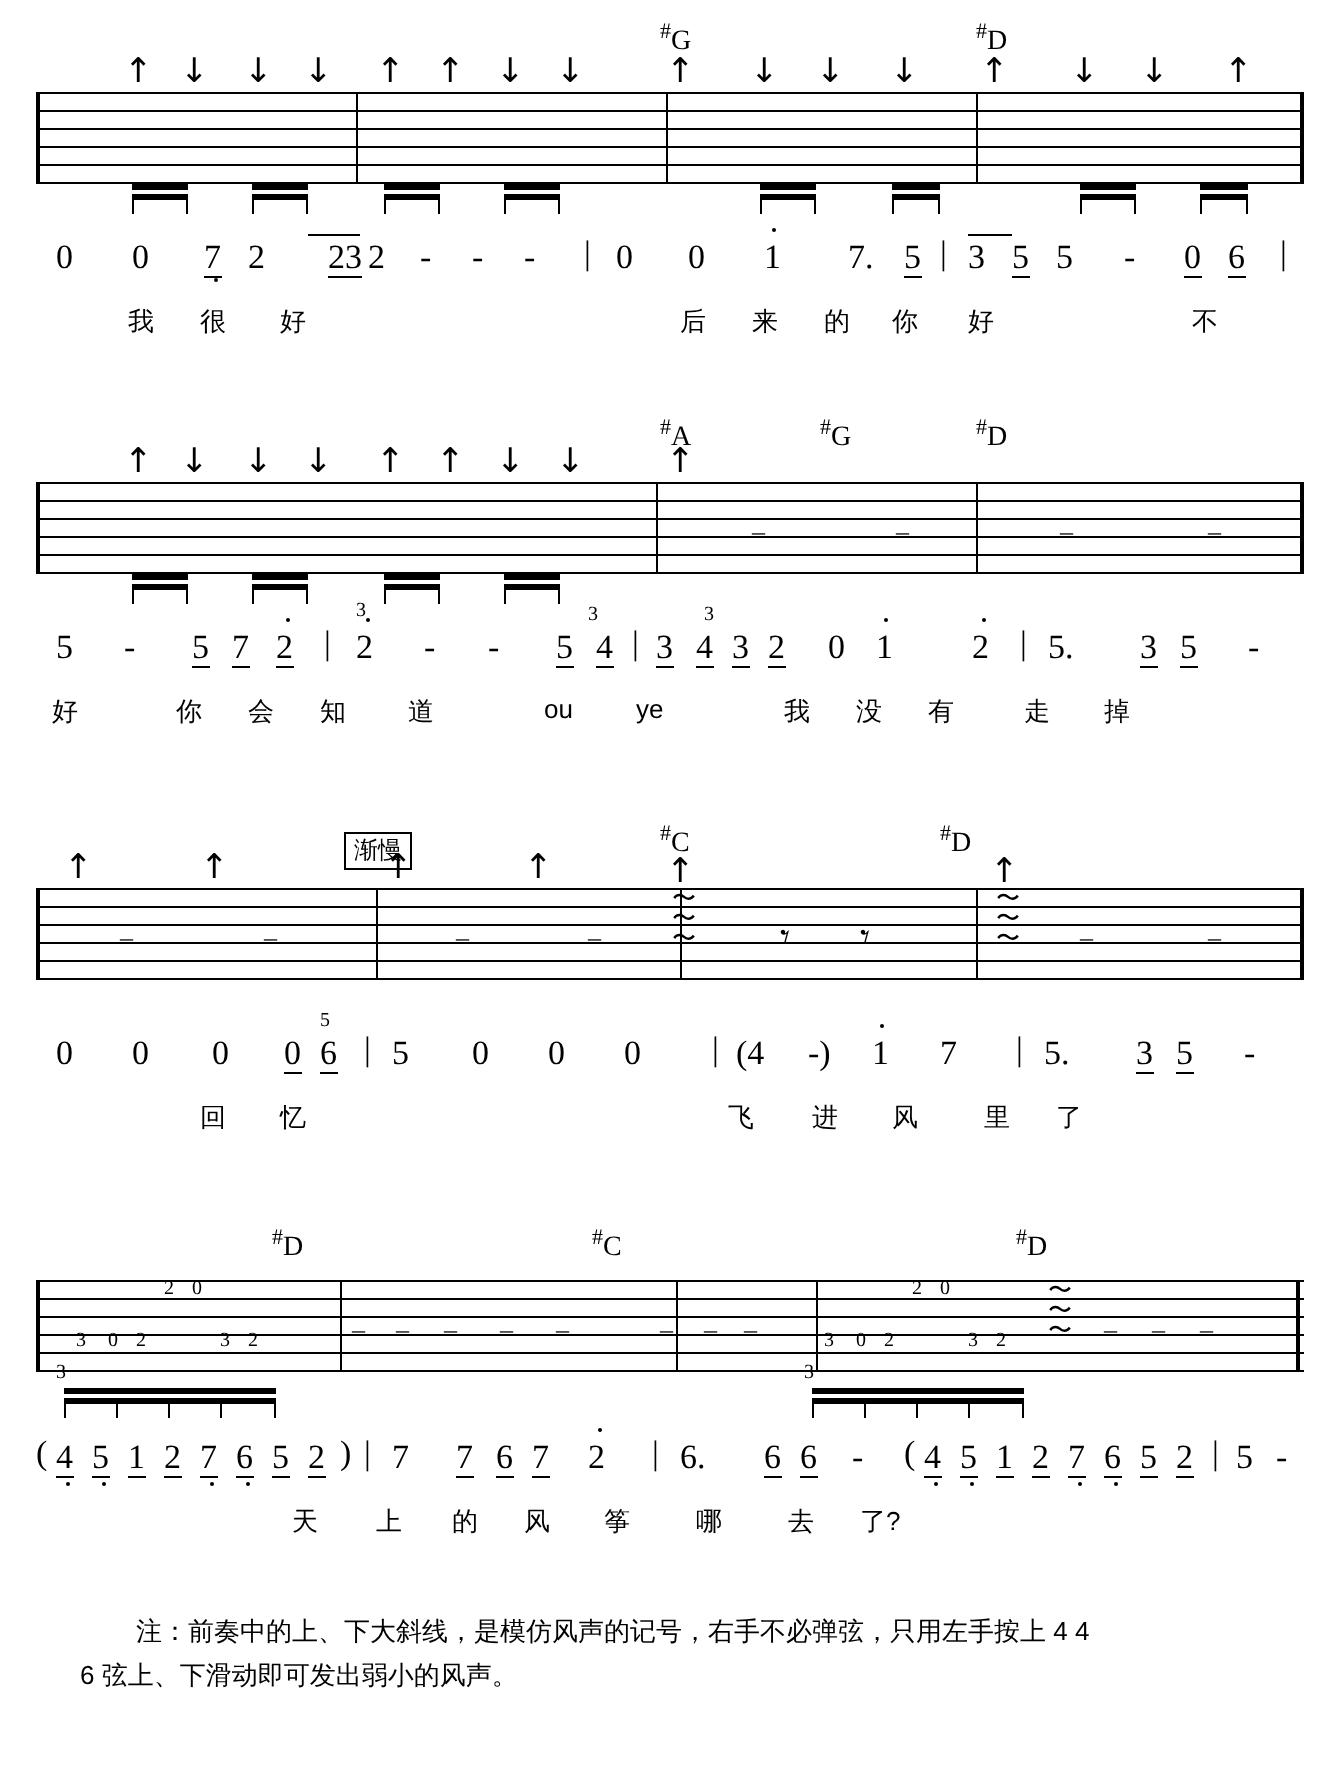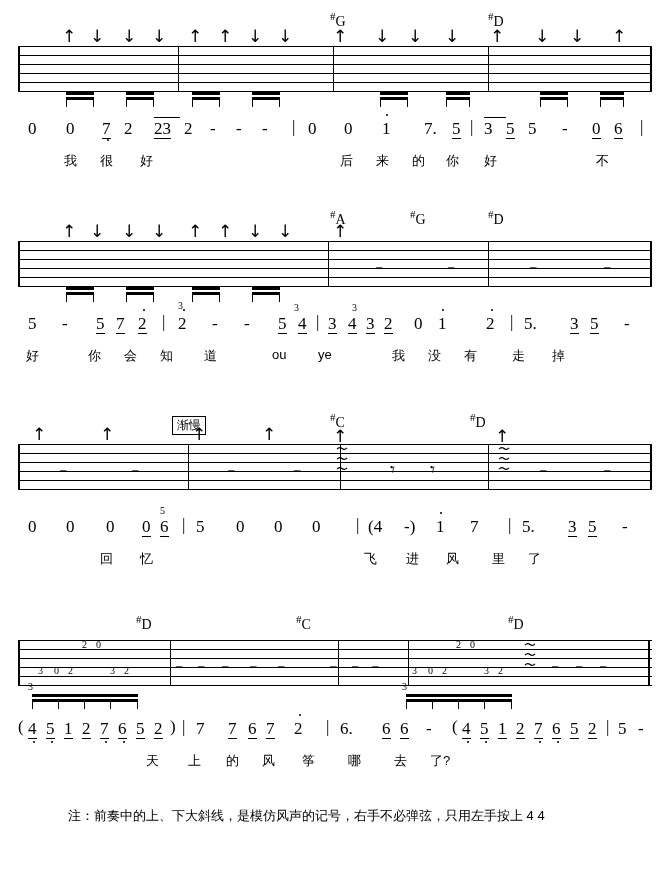--- a/index.html
+++ b/index.html
@@ -152,21 +152,21 @@
       <div class="beam2" style="left:0;top:5px;width:24px;"></div>
       <div class="stem" style="left:0;top:5px;height:10px;"></div>
       <div class="stem" style="left:23px;top:5px;height:10px;"></div>
     </div>
 
     <div class="note" style="left:28px;top:120px;">0</div>
     <div class="note" style="left:66px;top:120px;">0</div>
     <div class="note" style="left:102px;top:120px;"><span class="und">7</span></div>
     <div class="dot" style="left:107px;top:139px;"></div>
     <div class="note" style="left:124px;top:120px;">2</div>
-    <div class="note" style="left:154px;top:120px;"><span class="und">23</span></div>
+    <div class="note" style="left:164px;top:120px;"><span class="und">23</span></div>
     <div class="ovr" style="left:154px;top:117px;width:26px;"></div>
     <div class="note" style="left:184px;top:120px;">2</div>
     <div class="note" style="left:210px;top:120px;">-</div>
     <div class="note" style="left:236px;top:120px;">-</div>
     <div class="note" style="left:262px;top:120px;">-</div>
     <div class="note" style="left:292px;top:118px;">|</div>
     <div class="note" style="left:308px;top:120px;">0</div>
     <div class="note" style="left:344px;top:120px;">0</div>
     <div class="note" style="left:382px;top:120px;">1</div>
     <div class="dot" style="left:386px;top:114px;"></div>
@@ -470,15 +470,16 @@
     <div class="dot" style="left:557px;top:141px;"></div>
     <div class="note" style="left:606px;top:118px;">|</div>
     <div class="note" style="left:618px;top:120px;">5</div>
     <div class="note" style="left:638px;top:120px;">-</div>
 
     <div class="lyr" style="top:152px;"><span style="position:absolute;left:146px;">天</span><span style="position:absolute;left:188px;">上</span><span style="position:absolute;left:226px;">的</span><span style="position:absolute;left:262px;">风</span><span style="position:absolute;left:302px;">筝</span><span style="position:absolute;left:348px;">哪</span><span style="position:absolute;left:394px;">去</span><span style="position:absolute;left:430px;">了?</span></div>
   </div>
 
   <div class="footnote" style="top:805px;">
     <div style="text-indent:28px;">注：前奏中的上、下大斜线，是模仿风声的记号，右手不必弹弦，只用左手按上 4  4</div>
+    <div>6 弦上、下滑动即可发出弱小的风声。</div>
   </div>
 
 </div>
 
 </body></html>

